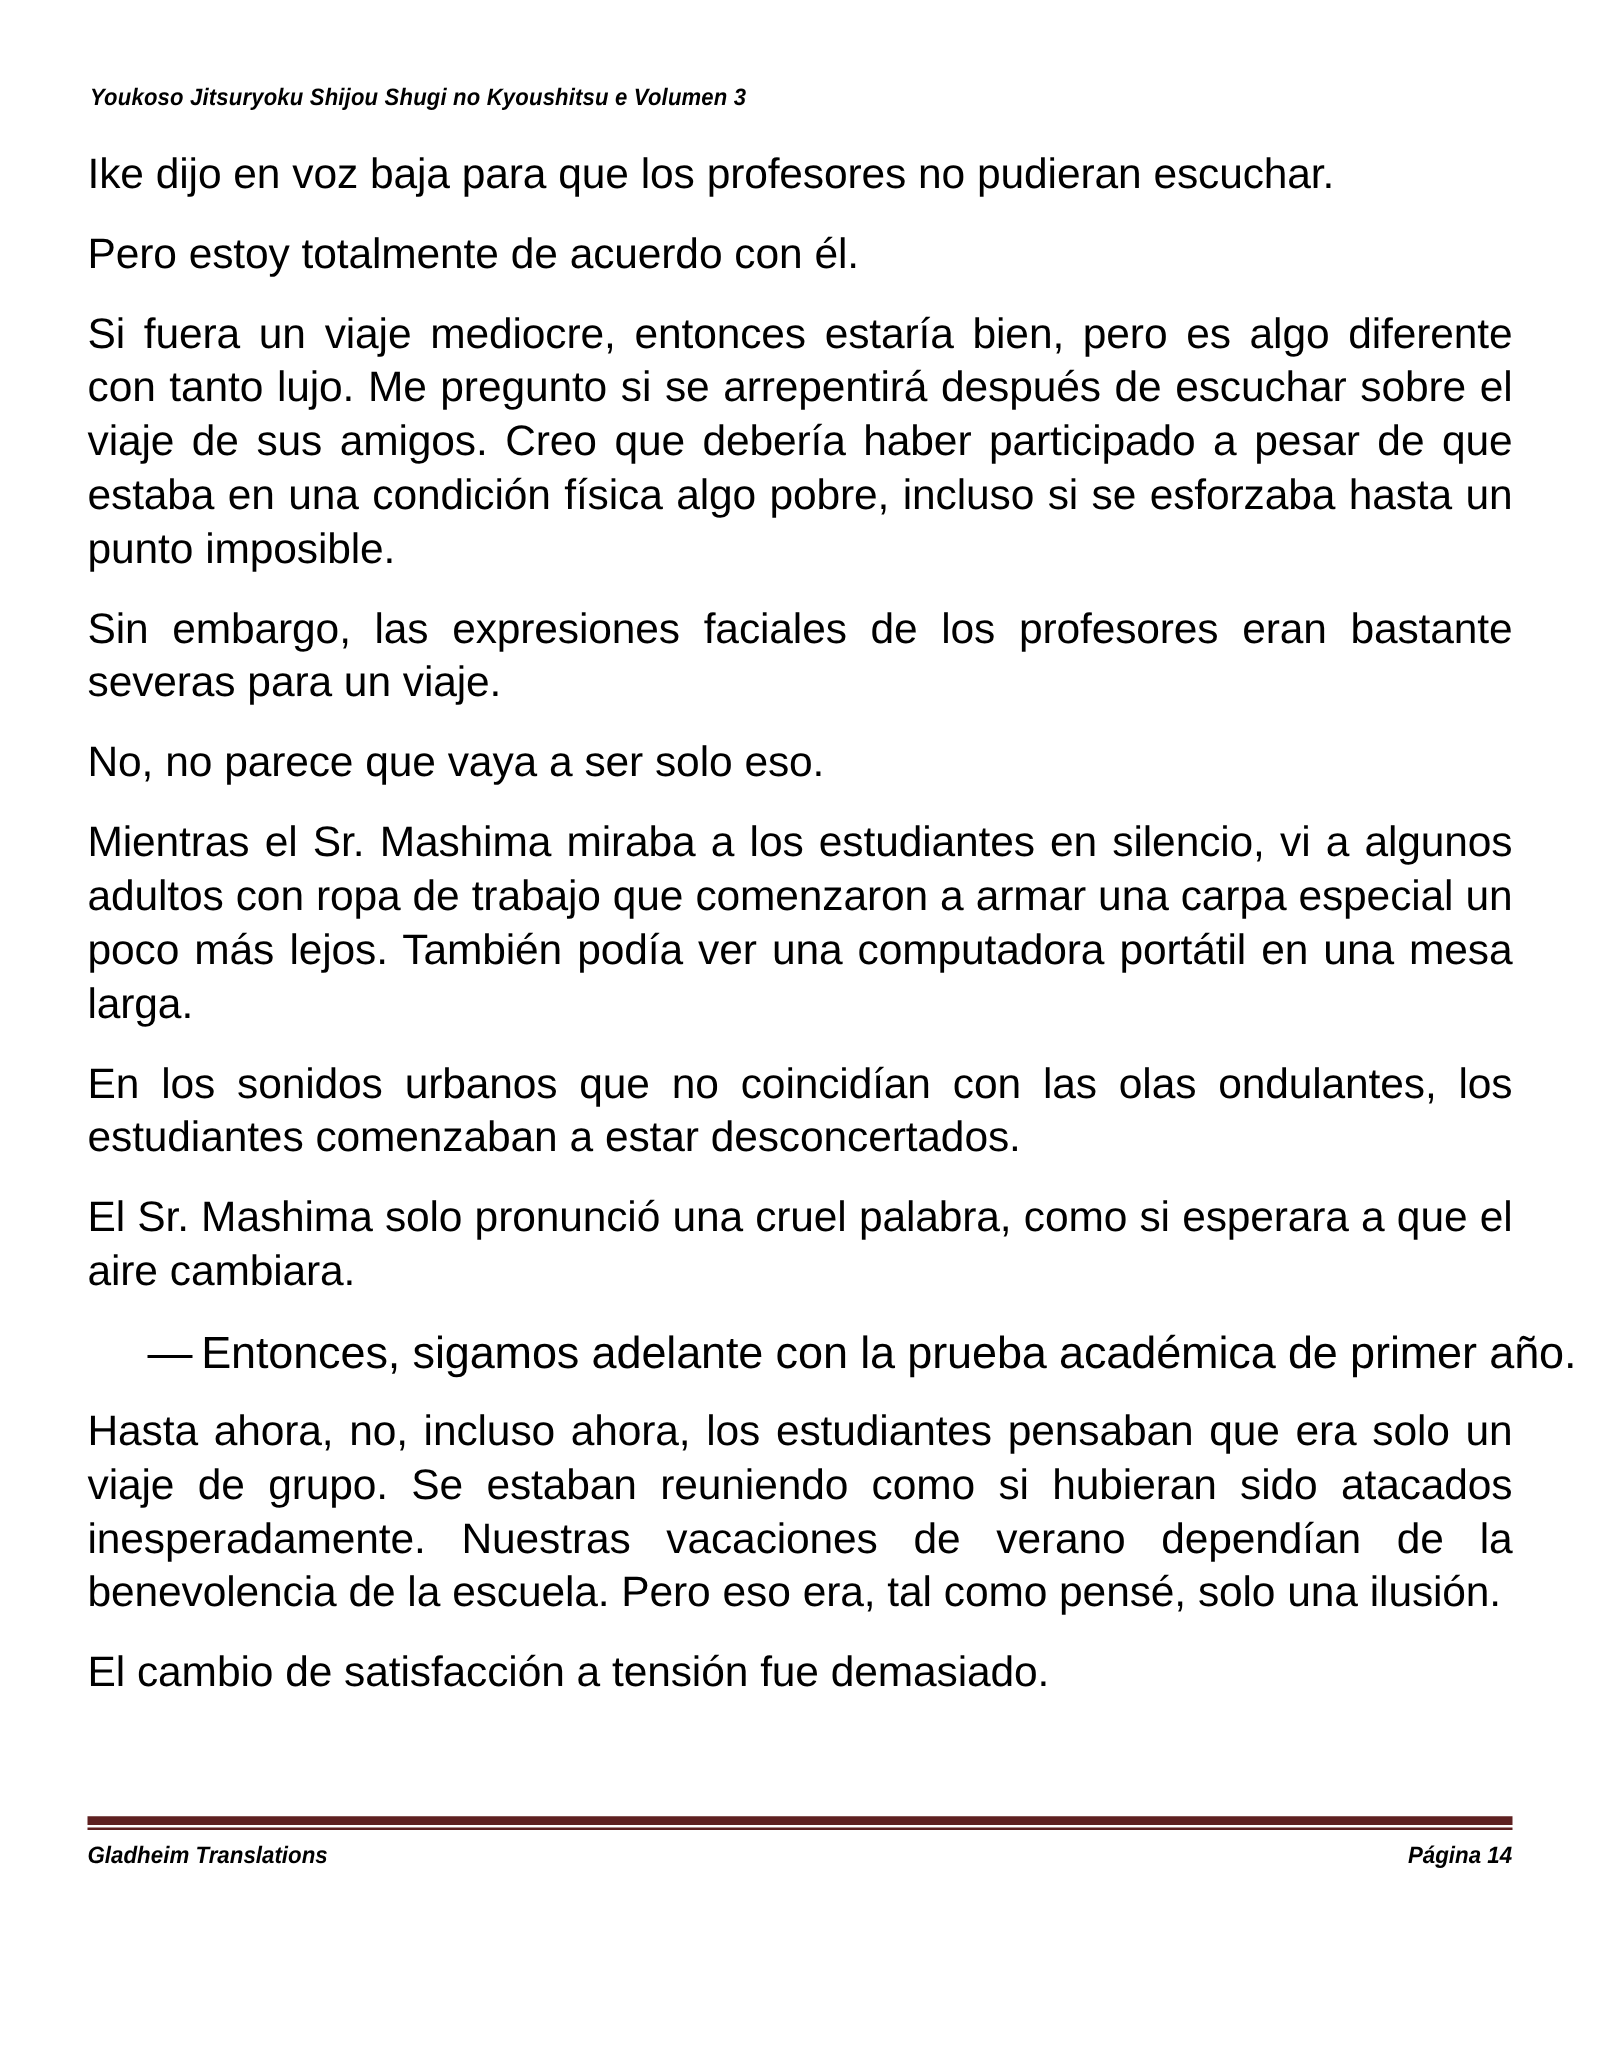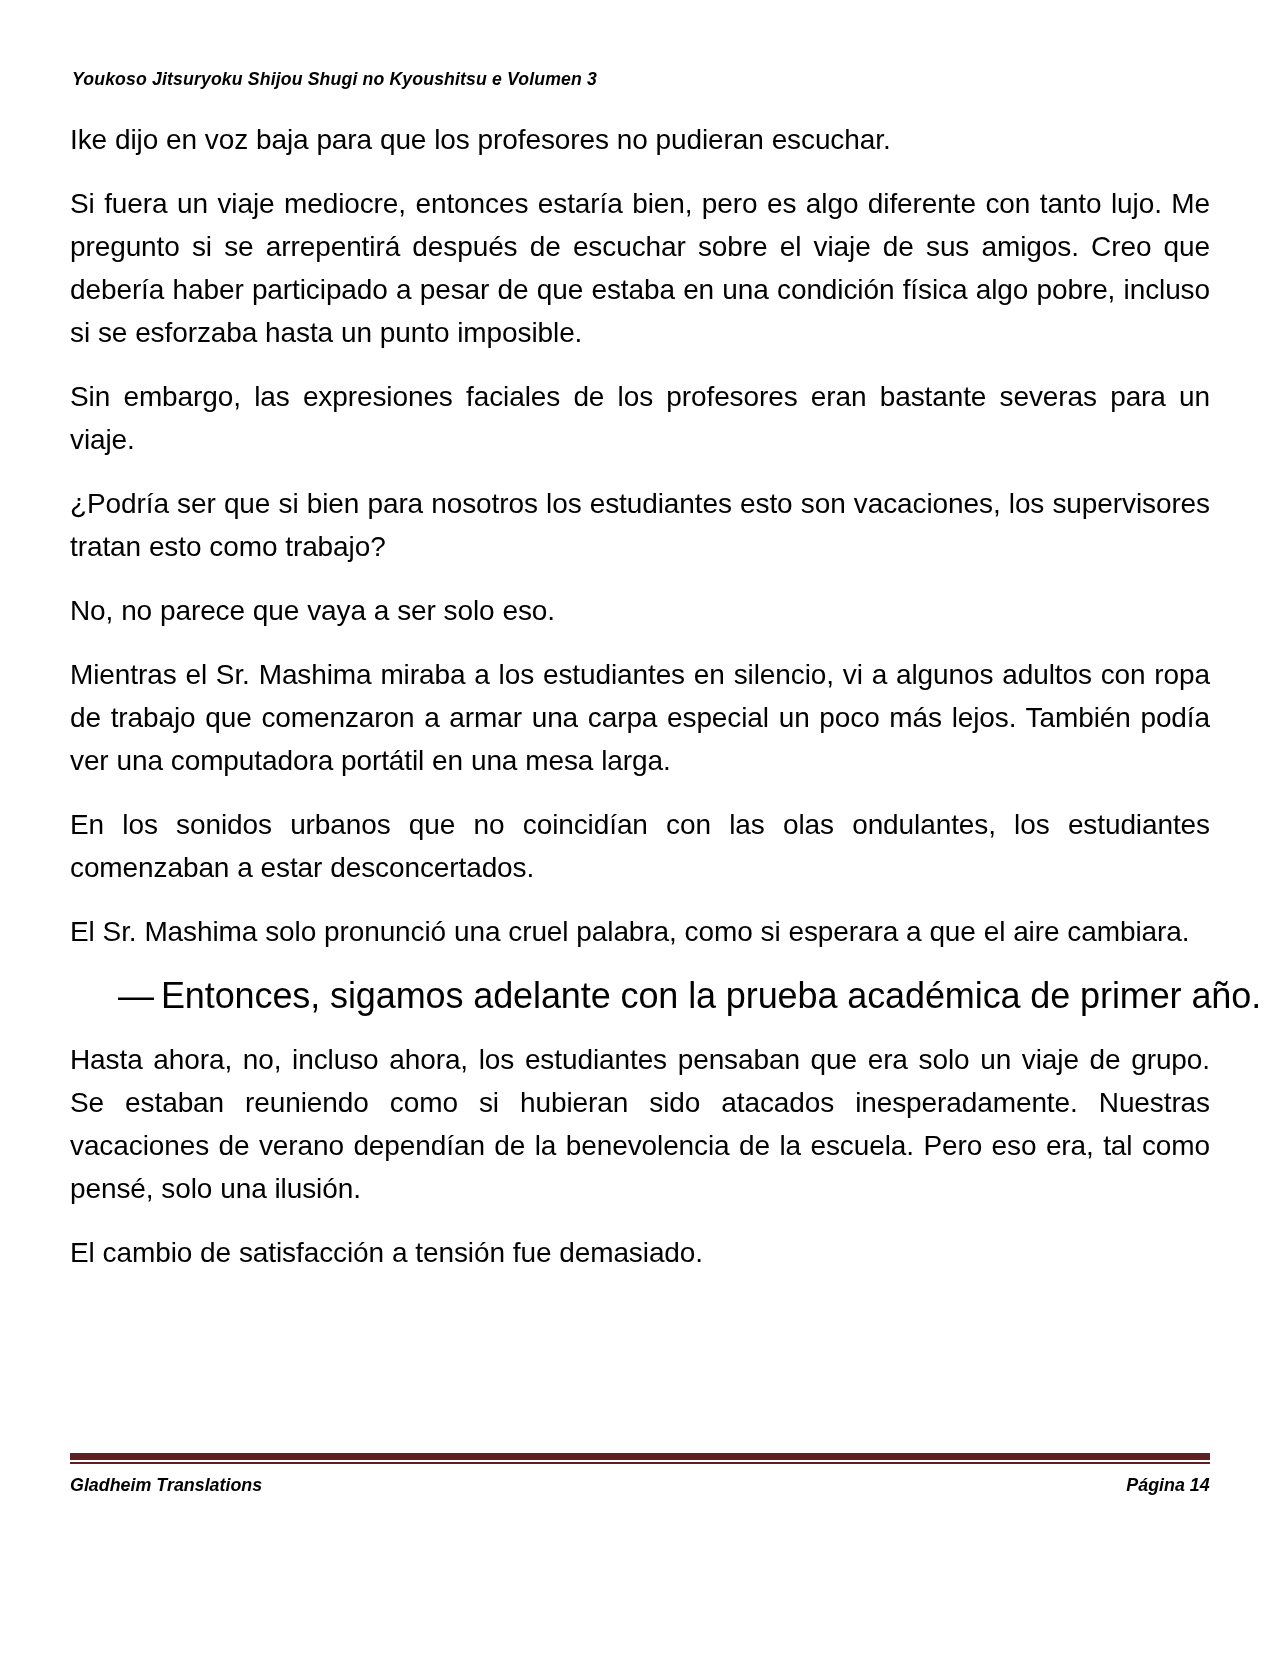--- a/index.html
+++ b/index.html
@@ -49,21 +49,21 @@
 
   
   .content {
     position: absolute;
     top: 118px;
     left: 70px;
     width: 1140px;
   }
 
   .para {
-    font-size: 28px;
+    font-size: 34px;
     line-height: 43px;
     text-align: justify;
     text-justify: inter-word;
     margin: 0 0 21px 0;
     letter-spacing: -0.1px;
     word-spacing: 0.2px;
     hyphens: none;
   }
 
   .para:last-child {
@@ -162,23 +162,23 @@
 
 <div class="page">
 
   <div class="page-header">
     <div class="header-title">Youkoso Jitsuryoku Shijou Shugi no Kyoushitsu e Volumen 3</div>
   </div>
 
   <div class="content">
 
     <p class="para">Ike dijo en voz baja para que los profesores no pudieran escuchar.</p>
+    <p class="para">Pero estoy totalmente de acuerdo con él.</p>
     <p class="para">Si fuera un viaje mediocre, entonces estaría bien, pero es algo diferente con tanto lujo. Me pregunto si se arrepentirá después de escuchar sobre el viaje de sus amigos. Creo que debería haber participado a pesar de que estaba en una condición física algo pobre, incluso si se esforzaba hasta un punto imposible.</p>
     <p class="para">Sin embargo, las expresiones faciales de los profesores eran bastante severas para un viaje.</p>
-    <p class="para">¿Podría ser que si bien para nosotros los estudiantes esto son vacaciones, los supervisores tratan esto como trabajo?</p>
     <p class="para">No, no parece que vaya a ser solo eso.</p>
     <p class="para">Mientras el Sr. Mashima miraba a los estudiantes en silencio, vi a algunos adultos con ropa de trabajo que comenzaron a armar una carpa especial un poco más lejos. También podía ver una computadora portátil en una mesa larga.</p>
     <p class="para">En los sonidos urbanos que no coincidían con las olas ondulantes, los estudiantes comenzaban a estar desconcertados.</p>
     <p class="para">El Sr. Mashima solo pronunció una cruel palabra, como si esperara a que el aire cambiara.</p>
 
     <div class="dialogue">
       <p class="dialogue-line">
         <span class="dash">—</span><span>Entonces, sigamos adelante con la prueba académica de primer año.</span>
       </p>
     </div>

